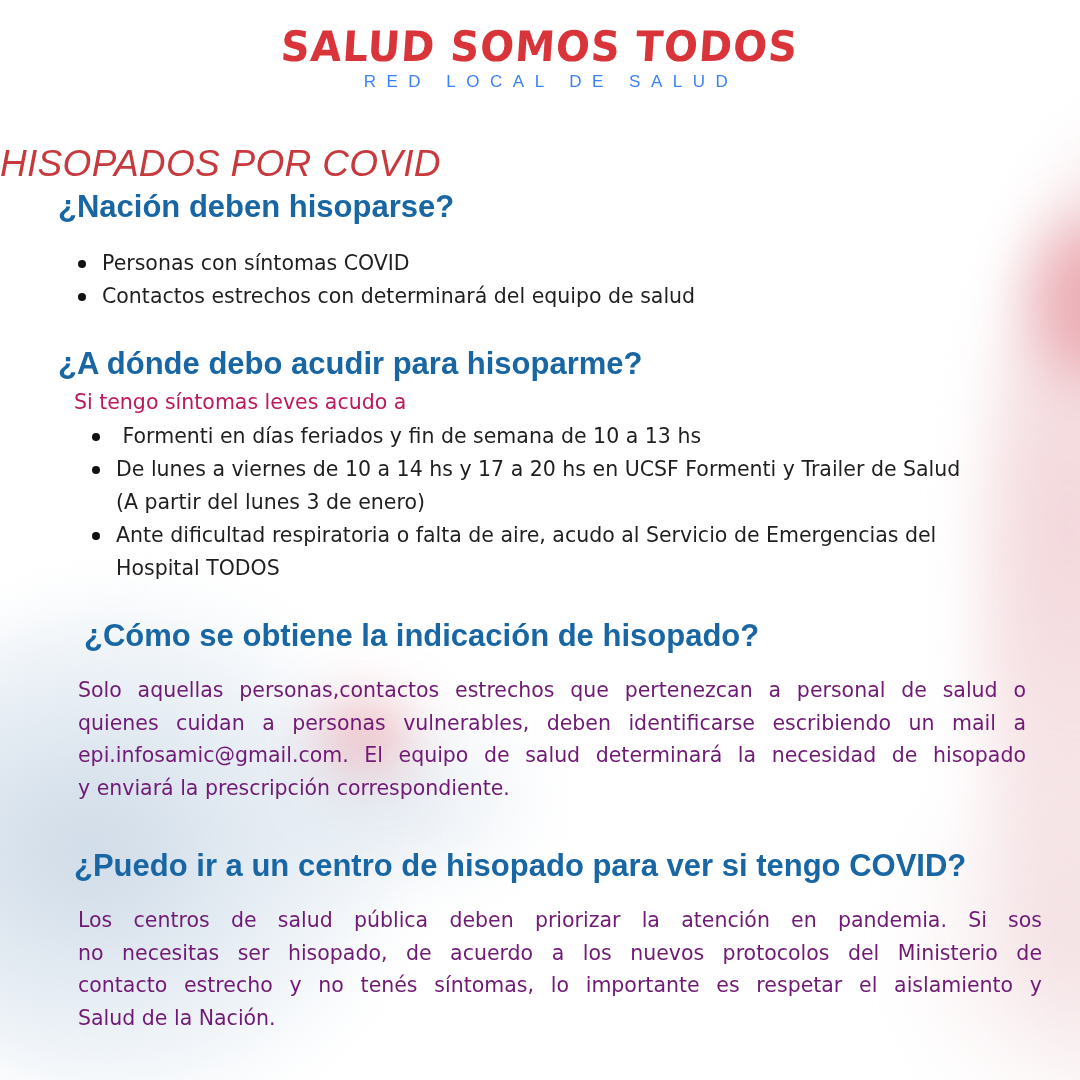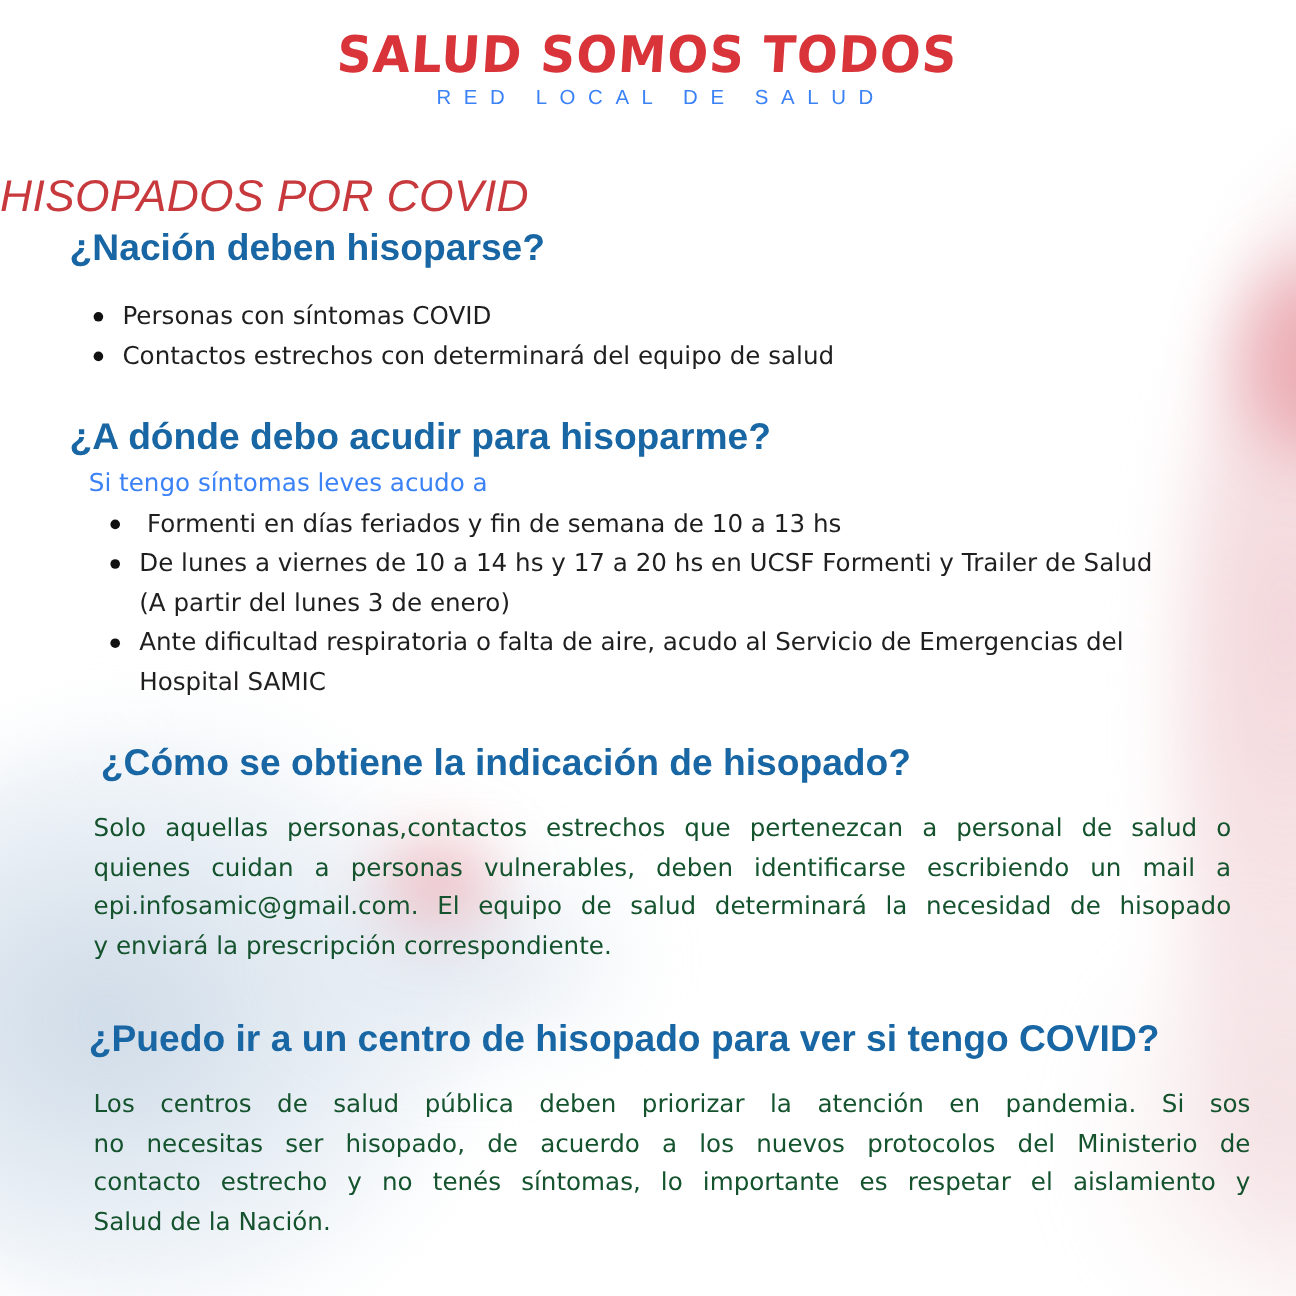--- a/index.html
+++ b/index.html
@@ -110,21 +110,21 @@
       font-size: 31px;
       line-height: 38px;
       white-space: nowrap;
     }
 
     .txt {
       position: absolute;
       font-family: "DejaVu Sans", sans-serif;
       font-size: 20.5px;
       line-height: 33px;
-      color: #3b82f6;
+      color: #be185d;
       white-space: nowrap;
     }
 
     ul.bullets {
       list-style: none;
       margin: 0;
       padding: 0;
       position: absolute;
     }
     ul.bullets li {
@@ -144,21 +144,21 @@
       height: 8px;
       border-radius: 50%;
       background: #111;
     }
 
     .para {
       position: absolute;
       font-family: "DejaVu Sans", sans-serif;
       font-size: 20.5px;
       line-height: 32.5px;
-      color: #14532d;
+      color: #701a75;
       text-align: justify;
       text-align-last: left;
     }
   </style>
 </head>
 <body>
 
 <div class="bg">
   <div class="blob blob-right-pink"></div>
   <div class="blob blob-right-red"></div>
@@ -185,21 +185,21 @@
     <li><span class="dot"></span><span>Contactos estrechos con determinará del equipo de salud</span></li>
   </ul>
 
   <div class="h" style="left:58px; top:345px;">¿A dónde debo acudir para hisoparme?</div>
   <div class="txt" style="left:74px; top:386px;">Si tengo síntomas leves acudo a</div>
   <ul class="bullets" style="left:90px; top:420px;">
     <li><span class="dot"></span><span style="white-space:pre;"> Formenti en días feriados y fin de semana de 10 a 13 hs</span></li>
     <li><span class="dot"></span><span>De lunes a viernes de 10 a 14 hs y 17 a 20 hs en UCSF Formenti y Trailer de Salud</span></li>
     <li><span>(A partir del lunes 3 de enero)</span></li>
     <li><span class="dot"></span><span>Ante dificultad respiratoria o falta de aire, acudo al Servicio de Emergencias del</span></li>
-    <li><span>Hospital SAMIC</span></li>
+    <li><span>Hospital TODOS</span></li>
   </ul>
 
   <div class="h" style="left:84px; top:617px;text-align:right;">¿Cómo se obtiene la indicación de hisopado?</div>
   <div class="para" style="left:78px; top:674px; width:948px;">
     <div style="text-align-last:justify;">Solo aquellas personas,contactos estrechos que pertenezcan a personal de salud o</div>
     <div style="text-align-last:justify;">quienes cuidan a personas vulnerables, deben identificarse escribiendo un mail a</div>
     <div style="text-align-last:justify;">epi.infosamic@gmail.com. El equipo de salud determinará la necesidad de hisopado</div>
     <div>y enviará la prescripción correspondiente.</div>
   </div>
 

